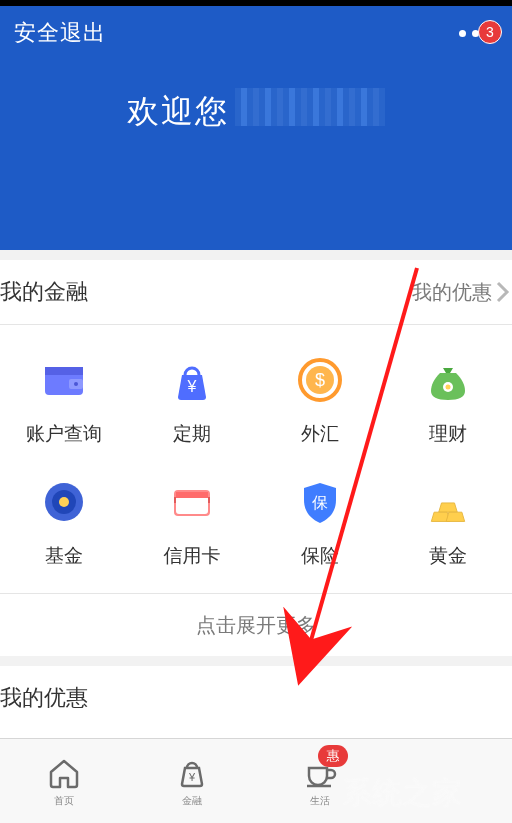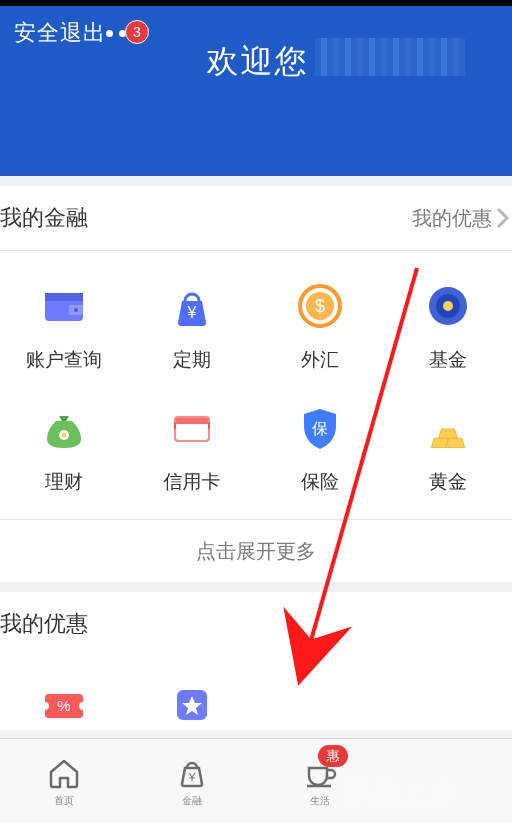--- a/index.html
+++ b/index.html
@@ -9,21 +9,21 @@
       --text:#333333;
       --text-sub:#7a7a7a;
       --divider:#e5e5e5;
       --accent-red:#e83a3a;
       --tab-inactive:#8a8a8a;
       --tab-active:#1e6fff;
     }
     html,body{margin:0;padding:0;width:512px;height:823px;background:#000;font-family:-apple-system,BlinkMacSystemFont,"PingFang SC","Hiragino Sans GB","Microsoft YaHei",sans-serif;overflow:hidden}
     .app{position:relative;width:512px;height:817px;margin-top:6px;background:var(--page-bg);display:flex;flex-direction:column}
     
-    .header{background:var(--brand-blue);color:#fff;height:170px;display:flex;flex-direction:row}
+    .header{background:var(--brand-blue);color:#fff;height:244px;display:flex;flex-direction:column}
     .hdr-top{display:flex;align-items:center;justify-content:space-between;padding:4px 14px 0 14px;height:46px}
     .logout{font-size:22px;letter-spacing:1px}
     .dots{display:flex;align-items:center;gap:6px;position:relative;padding-right:6px}
     .dot{width:7px;height:7px;border-radius:50%;background:#fff}
     .badge{position:absolute;top:-10px;right:-4px;width:22px;height:22px;border-radius:50%;background:var(--accent-red);color:#fff;font-size:14px;display:flex;align-items:center;justify-content:center;border:1px solid #fff}
     .welcome-row{flex:1;display:flex;align-items:flex-start;justify-content:center;padding-top:34px}
     .welcome{font-size:32px;letter-spacing:2px;filter:none;margin-right:6px}
     .mosaic{width:150px;height:38px;margin-top:-2px;background:
       linear-gradient(90deg,#2a66cc 25%,#3c79dd 25% 50%,#2a66cc 50% 75%,#356fd1 75%) 0 0/24px 12px,
       linear-gradient(0deg,#224fa8 25%,#2c63c3 25% 50%,#1e4ea0 50% 75%,#3169cc 75%) 0 0/20px 20px;
@@ -109,37 +109,37 @@
               <circle cx="25" cy="25" r="20" fill="none" stroke="#ff9a2e" stroke-width="4"></circle>
               <circle cx="25" cy="25" r="14" fill="#ffb64d"></circle>
               <text x="25" y="31" font-size="18" text-anchor="middle" fill="#fff">$</text>
             </svg>
           </span>
     <span class="lbl">外汇</span>
         </div>
         <div class="item">
           <span>
             <svg width="50" height="50" viewBox="0 0 50 50">
-              <circle cx="25" cy="25" r="19" fill="#3f63d6"></circle>
-              <circle cx="25" cy="25" r="12" fill="#2046b8"></circle>
-              <circle cx="25" cy="25" r="5" fill="#ffd257"></circle>
-            </svg>
-          </span>
-    <span class="lbl">基金</span>
-        </div>
-        <div class="item">
-          <span>
-            <svg width="50" height="50" viewBox="0 0 50 50">
               <path d="M20 13h10l-3 5h-4z" fill="#4aa93f"></path>
               <path d="M17 18h16c6 6 9 12 9 18 0 6-6 9-17 9s-17-3-17-9c0-6 3-12 9-18z" fill="#6ac05b"></path>
               <circle cx="25" cy="32" r="5" fill="#fff"></circle>
               <circle cx="25" cy="32" r="2.5" fill="#ffd257"></circle>
             </svg>
           </span>
     <span class="lbl">理财</span>
+        </div>
+        <div class="item">
+          <span>
+            <svg width="50" height="50" viewBox="0 0 50 50">
+              <circle cx="25" cy="25" r="19" fill="#3f63d6"></circle>
+              <circle cx="25" cy="25" r="12" fill="#2046b8"></circle>
+              <circle cx="25" cy="25" r="5" fill="#ffd257"></circle>
+            </svg>
+          </span>
+    <span class="lbl">基金</span>
         </div>
         <div class="item">
           <span>
             <svg width="50" height="50" viewBox="0 0 50 50">
               <rect x="7" y="13" width="36" height="26" rx="4" fill="#ff8a8a"></rect>
               <rect x="7" y="20" width="36" height="6" fill="#e25b5b"></rect>
               <rect x="9" y="15" width="32" height="22" rx="3" fill="#fff"></rect>
               <rect x="9" y="15" width="32" height="6" fill="#ff6b6b"></rect>
             </svg>
           </span>

